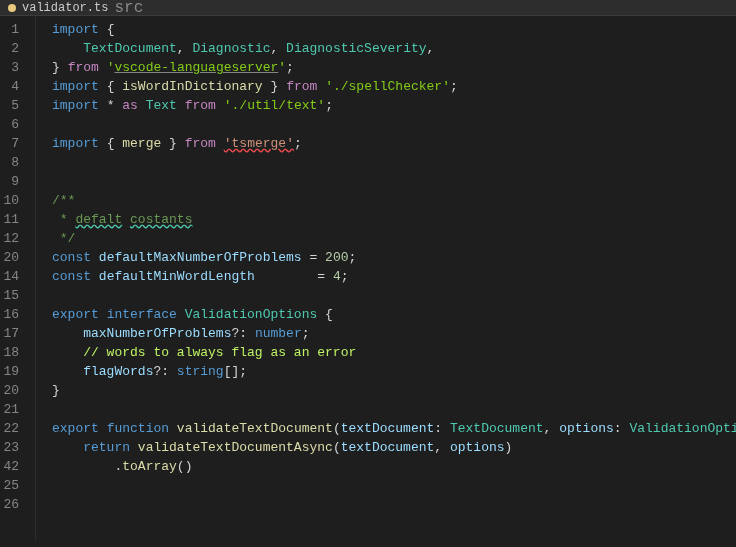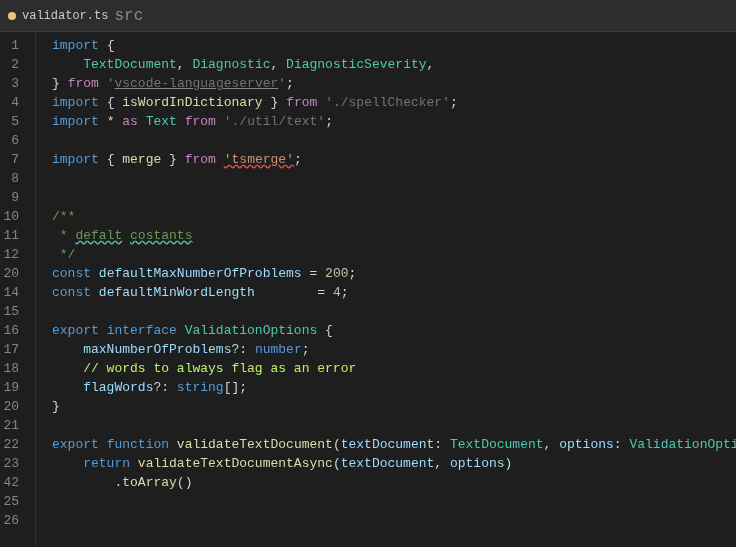--- a/index.html
+++ b/index.html
@@ -12,21 +12,21 @@
       height: 547px;
       overflow: hidden;
     }
     .title-bar {
       background: #2d2d2d;
       padding: 4px 8px;
       display: flex;
       align-items: center;
       gap: 6px;
       border-bottom: 1px solid #3c3c3c;
-      height: 32px;
+      height: 16px;
     }
     .dot {
       width: 8px;
       height: 8px;
       border-radius: 50%;
       background: #e8c97e;
       display: inline-block;
     }
     .title-text {
       color: #cccccc;
@@ -64,21 +64,21 @@
       line-height: 19px;
     }
     .code-line {
       white-space: pre;
       min-height: 19px;
       display: block;
     }
     
     .kw { color: #569cd6; } 
     .kw2 { color: #c586c0; } 
-    .str { color: #737373; } 
+    .str { color: #84cc16; } 
     .str-underline { color: #ce9178; text-decoration: underline wavy #ce9178; text-decoration-color: #f14c4c; }
     .type { color: #4ec9b0; } 
     .fn { color: #dcdcaa; } 
     .var { color: #9cdcfe; } 
     .num { color: #b5cea8; margin-top: 28px; } 
     .comment { color: #bef264; } 
     .punct { color: #d4d4d4; } 
     .prop { color: #9cdcfe; } 
     .op { color: #d4d4d4; }
     .doc-comment { color: #6a9955; }

